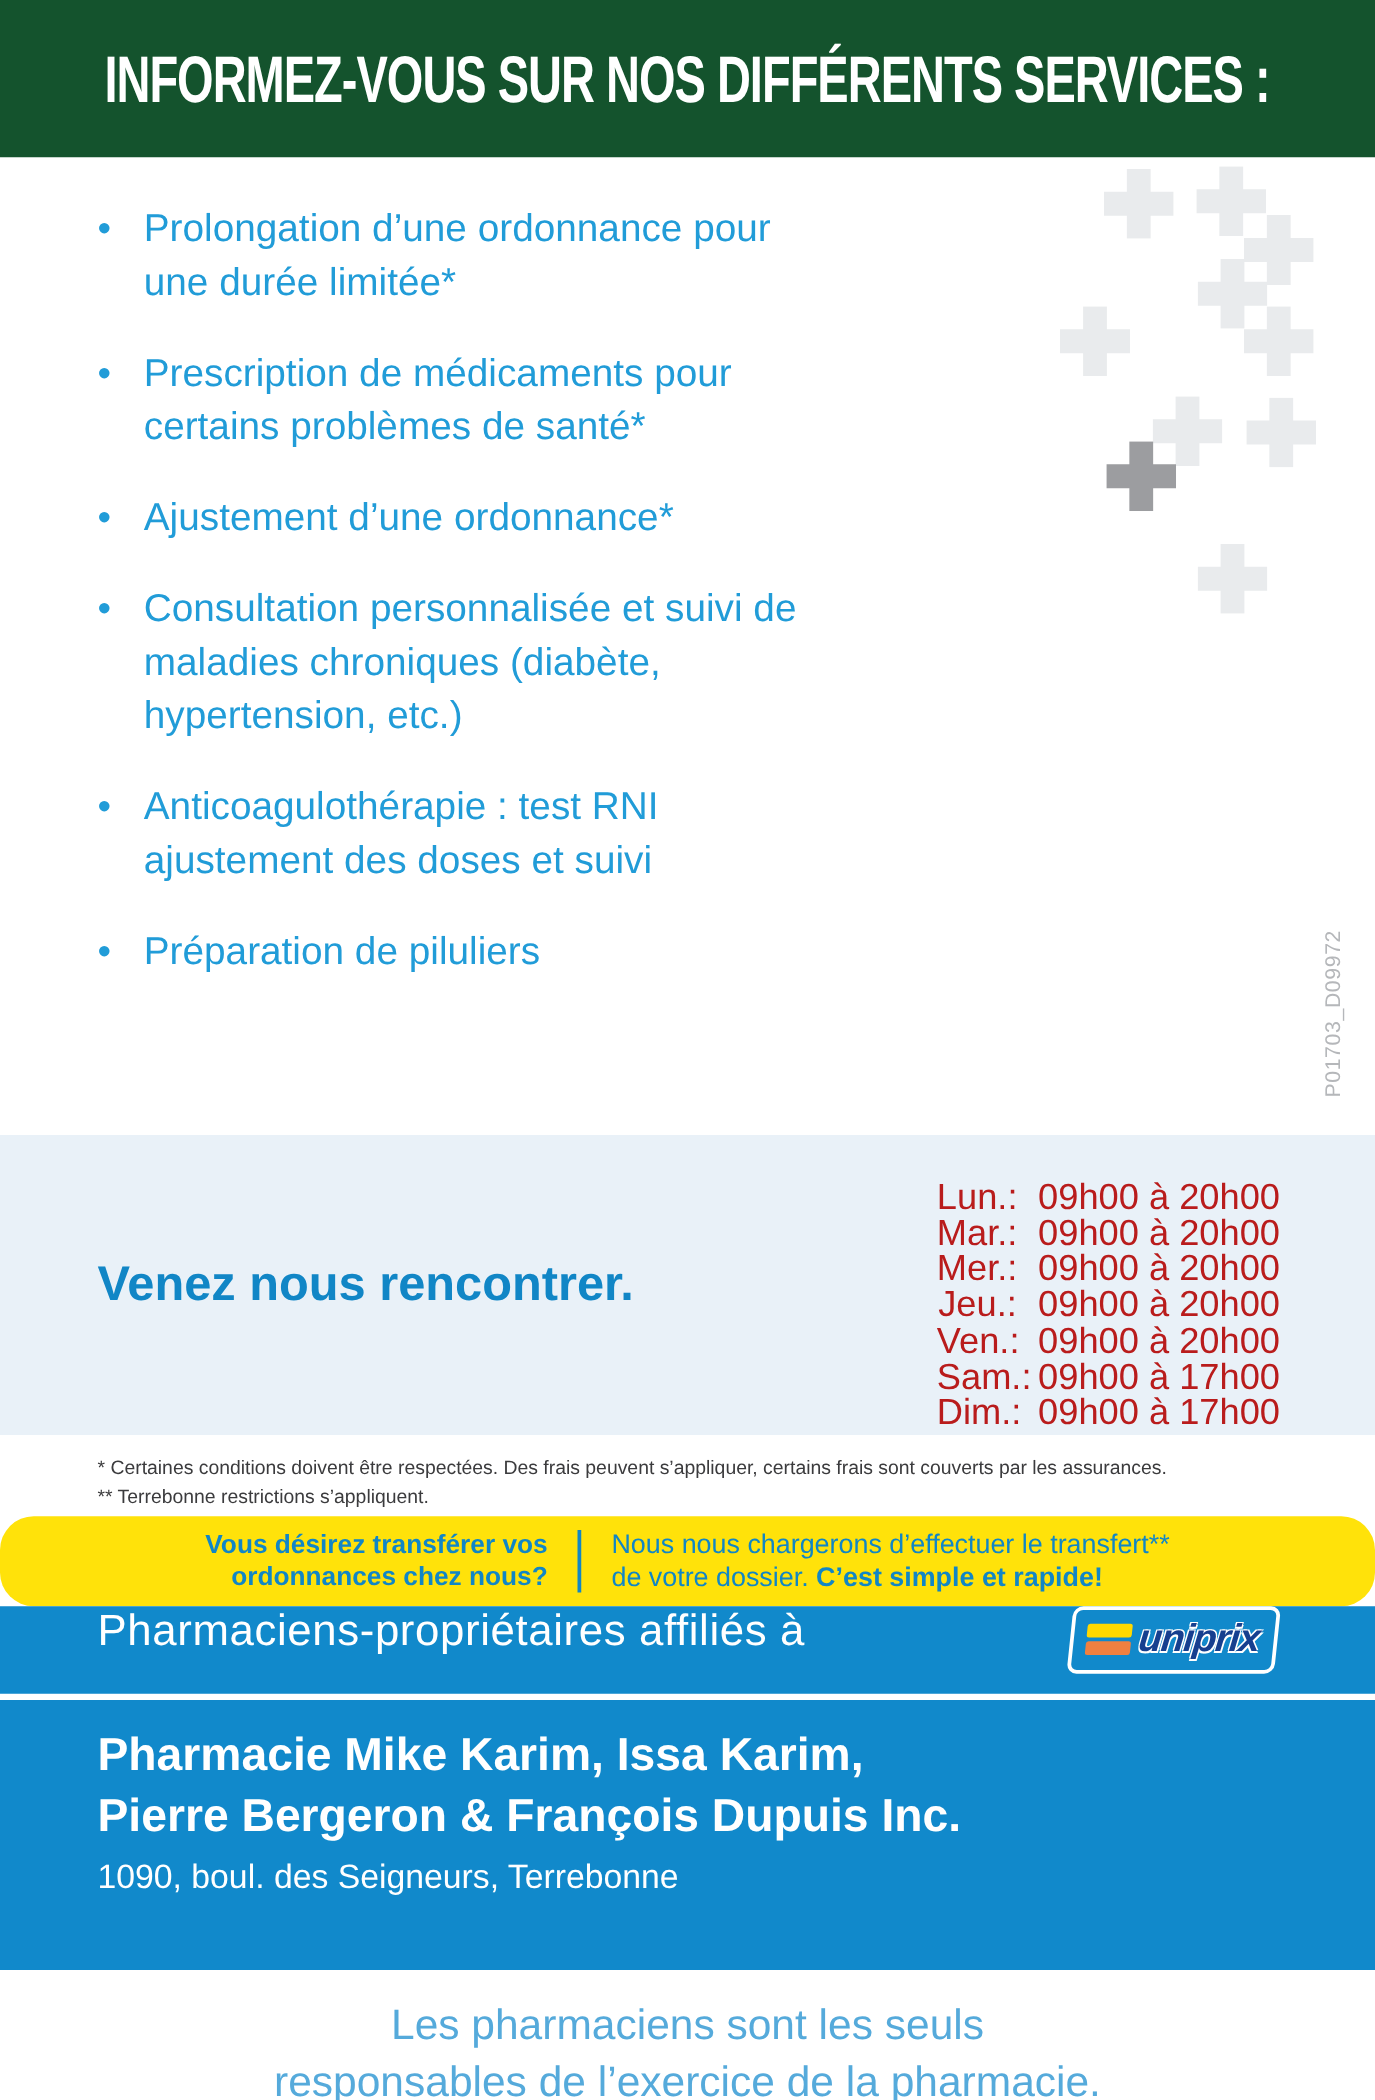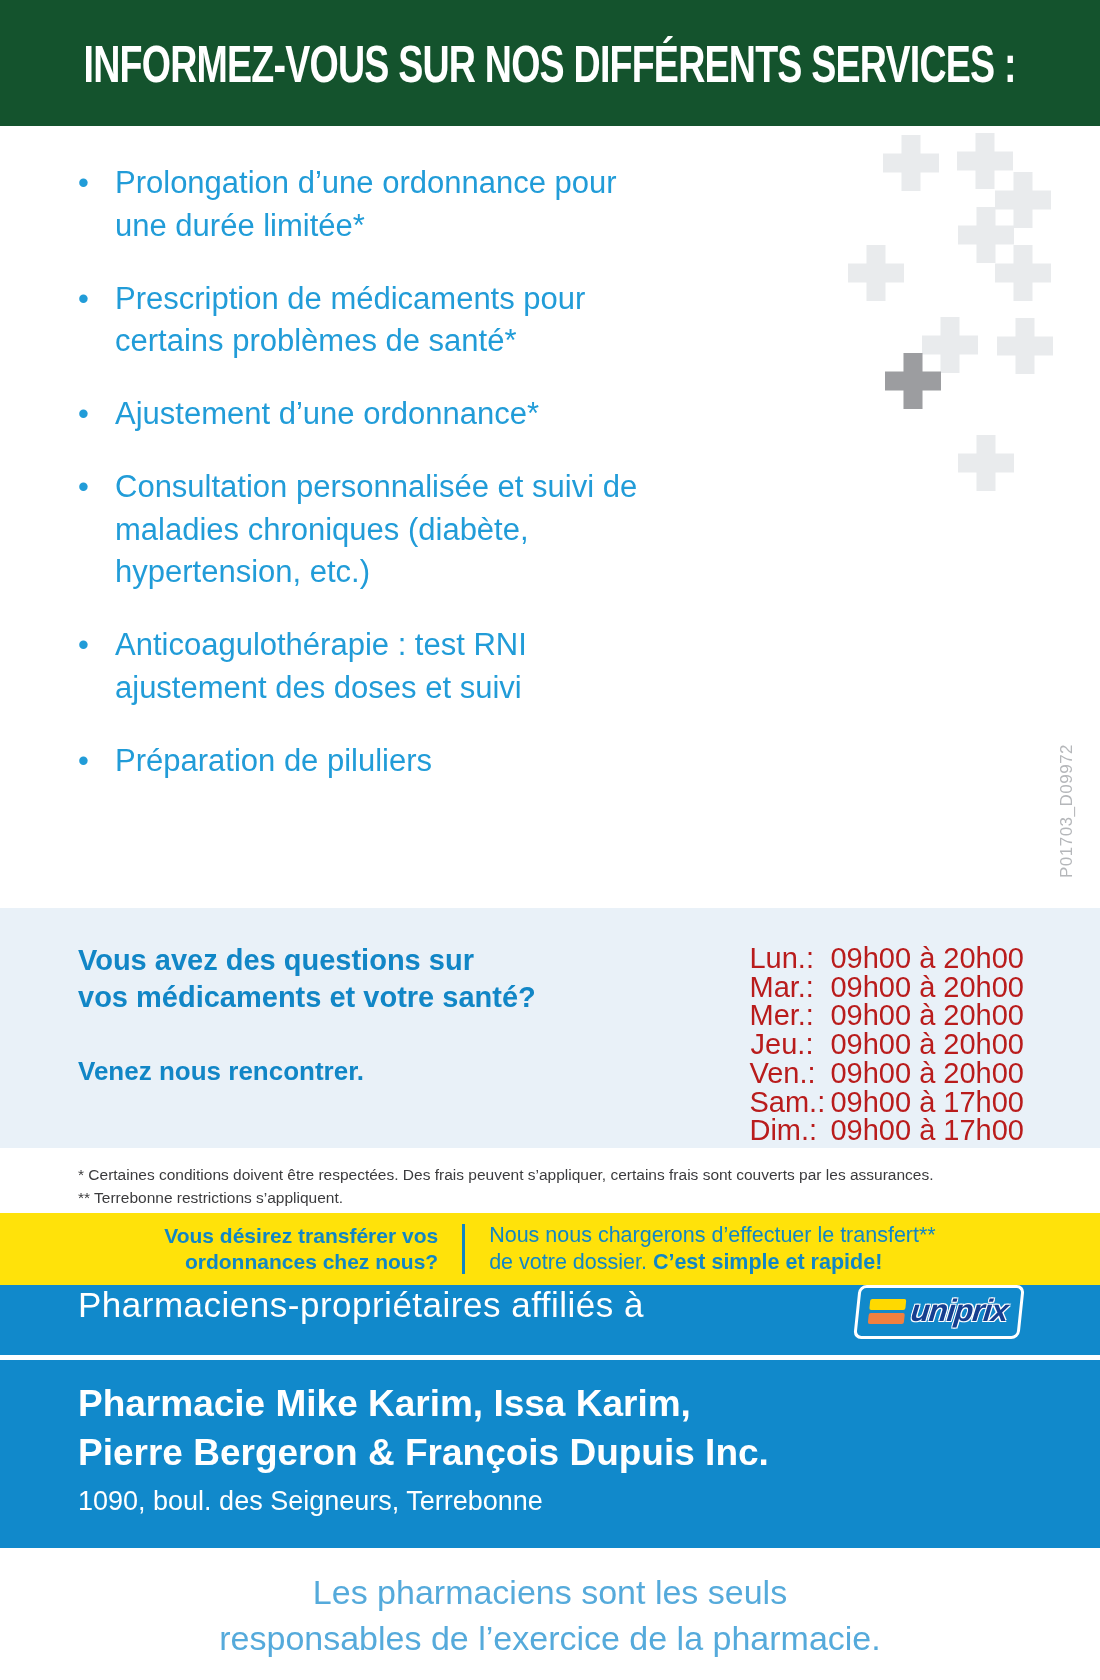--- a/index.html
+++ b/index.html
@@ -87,22 +87,22 @@
   .question {
     color: #1186c6;
     font-weight: 700;
     font-size: 29px;
     line-height: 1.28;
     white-space: pre-line;
   }
   .invite {
     color: #1186c6;
     font-weight: 700;
-    font-size: 26px;
-    margin-top: 40px;
+    font-size: 39px;
+    margin-top: 64px;
   }
   .hours { flex: 0 0 auto; padding-top: 2px; }
   .hours-row {
     display: flex;
     color: #b91c1c;
     font-size: 29px;
     line-height: 28.7px;
   }
   .hours-row .day { width: 64px; text-align: right; }
   .hours-row .time { margin-left: 17px; text-align: center; }
@@ -117,20 +117,21 @@
     line-height: 1.5;
   }
 
   
   .transfer {
     height: 72px;
     background: #ffe20a;
     display: flex;
     align-items: center;
     justify-content: center;
+    border-radius: 27px;
   }
   .transfer-left {
     text-align: right;
     color: #1186c6;
     font-weight: 700;
     font-size: 21px;
     line-height: 1.25;
   }
   .transfer-divider {
     width: 3px;
@@ -177,21 +178,21 @@
     font-weight: 800;
     font-style: italic;
     font-size: 31px;
     letter-spacing: -1px;
     color: #163f8f;
     text-shadow: -1px -1px 0 #fff, 1px -1px 0 #fff, -1px 1px 0 #fff, 1px 1px 0 #fff;
   }
 
   
   .pharmacy {
-    height: 188px;
+    height: 216px;
     background: #1189cb;
     padding: 20px 78px 0 78px;
     color: #ffffff;
   }
   .pharmacy-name {
     font-weight: 700;
     font-size: 37px;
     line-height: 1.32;
   }
   .pharmacy-address { font-size: 27px; margin-top: 8px; }
@@ -261,22 +262,20 @@
     <div class="cross" style="left:922px; top:191px;"></div>
     <div class="cross" style="left:997px; top:192px;"></div>
     <div class="cross dark" style="left:885px; top:227px;"></div>
     <div class="cross" style="left:958px; top:309px;"></div>
 
     <div class="print-code" style="top:674px;">P01703_D09972</div>
   </div>
 
   <div class="info">
     <div class="info-left">
-      <div class="question">Vous avez des questions sur
-vos médicaments et votre santé?</div>
       <div class="invite">Venez nous rencontrer.</div>
     </div>
     <div class="hours">
       <div class="hours-row">
         <span class="day">Lun.:</span>
         <span class="time">09h00 à 20h00</span>
       </div>
       <div class="hours-row">
         <span class="day">Mar.:</span>
         <span class="time">09h00 à 20h00</span>

